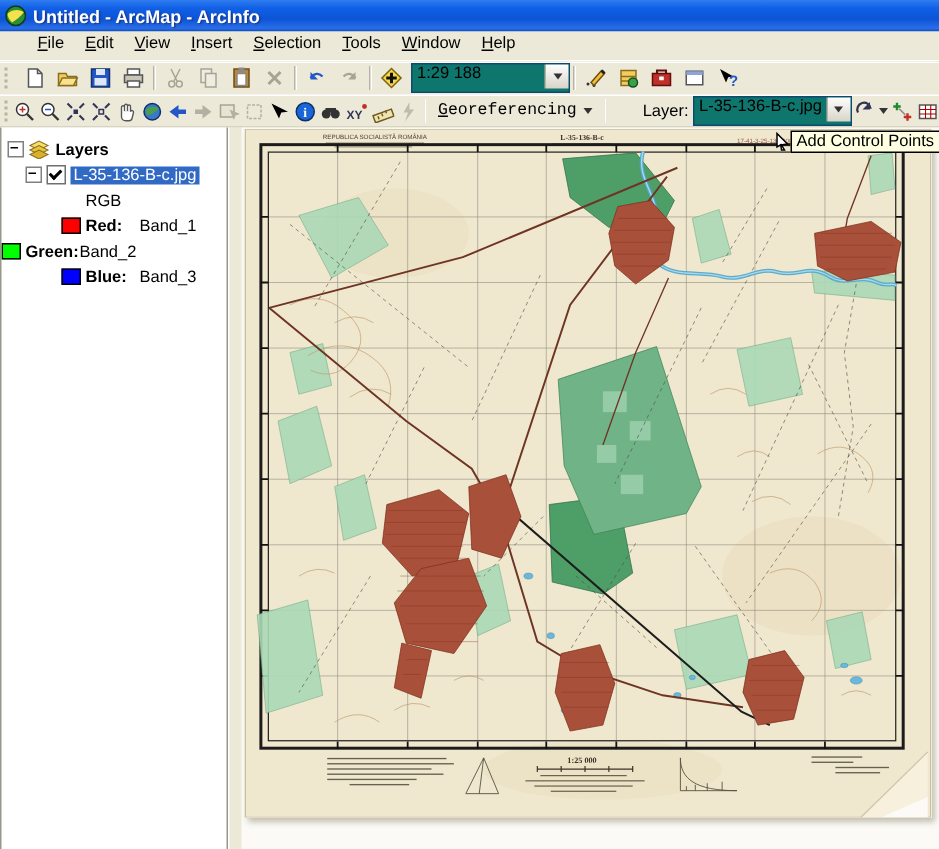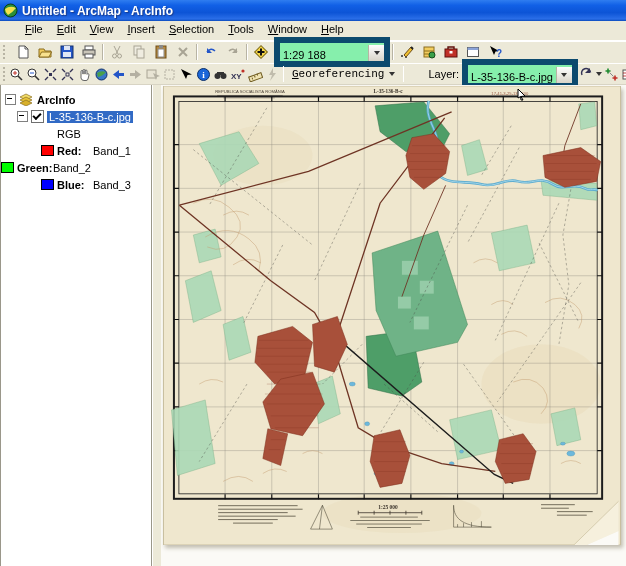--- a/index.html
+++ b/index.html
@@ -12,21 +12,21 @@
   .menubar{height:19px;display:flex;align-items:flex-start;background:#ECE9D8;border-bottom:1px solid #fff;padding-left:18px;}
   .menuitem{padding:2px 7px;color:#000;}
   
   .toolbar{display:flex;align-items:center;background:#ECE9D8;padding:0 2px;gap:0;}
   .tb1{height:22px;border-bottom:1px solid #fff;box-shadow:inset 0 1px 0 #fff;}
   .tb2{height:20px;border-bottom:1px solid #d8d4c4;}
   .grip{width:4px;height:14px;margin:0 3px 0 1px;border-left:2px dotted #b8b4a4;}
   .tbtn{width:20px;height:18px;display:flex;align-items:center;justify-content:center;border:1px solid transparent;}
   .tbtn.narrow{width:16px;}
   .sep{width:1px;height:16px;background:#b8b4a4;border-right:1px solid #fff;margin:0 2px;}
-  .combo{display:flex;align-items:flex-end;height:18px;background:#86efac;border:6px solid #0c4a6e;}
+  .combo{display:flex;align-items:flex-start;height:18px;background:#0f766e;border:1px solid #0c4a6e;}
   .combo .val{flex:1;padding:0 3px;white-space:nowrap;overflow:hidden;font-size:11px;}
   .combo .arrowbox{width:15px;height:16px;background:linear-gradient(#fefefe,#d8d4c8);border-left:1px solid #b8b4a4;display:flex;align-items:center;justify-content:center;}
   .tri-dn{width:0;height:0;border-left:3px solid transparent;border-right:3px solid transparent;border-top:4px solid #333;}
   .scale-combo{width:104px;margin-left:2px;}
   .layer-combo{width:126px;margin-left:3px;}
   .georef-menu{display:flex;align-items:center;gap:5px;padding:1px 6px;height:16px;font-family:Liberation Mono, monospace;}
   .georef-menu span{font-size:11px;}
   .lbl{margin-left:22px;font-size:11px;}
   
   .main{display:flex;height:484px;}
@@ -330,21 +330,21 @@
     <div class="toc">
       <div class="trow" style="padding-left:4px">
         <span class="expbox"></span>
         <span class="ic">
           <svg width="15" height="13">
               <path d="M1,4l6-3 6,3-6,3z" fill="#f3de6a" stroke="#8a6d1f" stroke-width=".7"></path>
               <path d="M1,7l6-3 6,3-6,3z" fill="#e8c53a" stroke="#8a6d1f" stroke-width=".7"></path>
               <path d="M1,10l6-3 6,3-6,3z" fill="#d8b02a" stroke="#8a6d1f" stroke-width=".7"></path>
             </svg>
         </span>
-        <span class="toclabel" style="font-weight:bold">ArcInfo</span>
+        <span class="toclabel" style="font-weight:bold">Layers</span>
       </div>
       <div class="trow" style="padding-left:16px">
         <span class="expbox"></span>
         <span class="chk"></span>
         <span class="toclabel sel">L-35-136-B-c.jpg</span>
       </div>
       <div class="trow" style="padding-left:56px">
         <span class="toclabel">RGB</span>
       </div>
       <div class="trow" style="padding-left:40px">
@@ -501,15 +501,16 @@
           </g>
         </svg>
       </div>
 
       <span class="cursor">
         <svg width="10" height="13">
             <path d="M1,1l7,7-4,.5L6,12 4,12 3.5,8.5 1,10z" fill="#fff" stroke="#000" stroke-width="1"></path>
           </svg>
       </span>
 
+      <div class="tooltip">Add Control Points</div>
     </div>
   </div>
 </div>
 
 </body></html>

